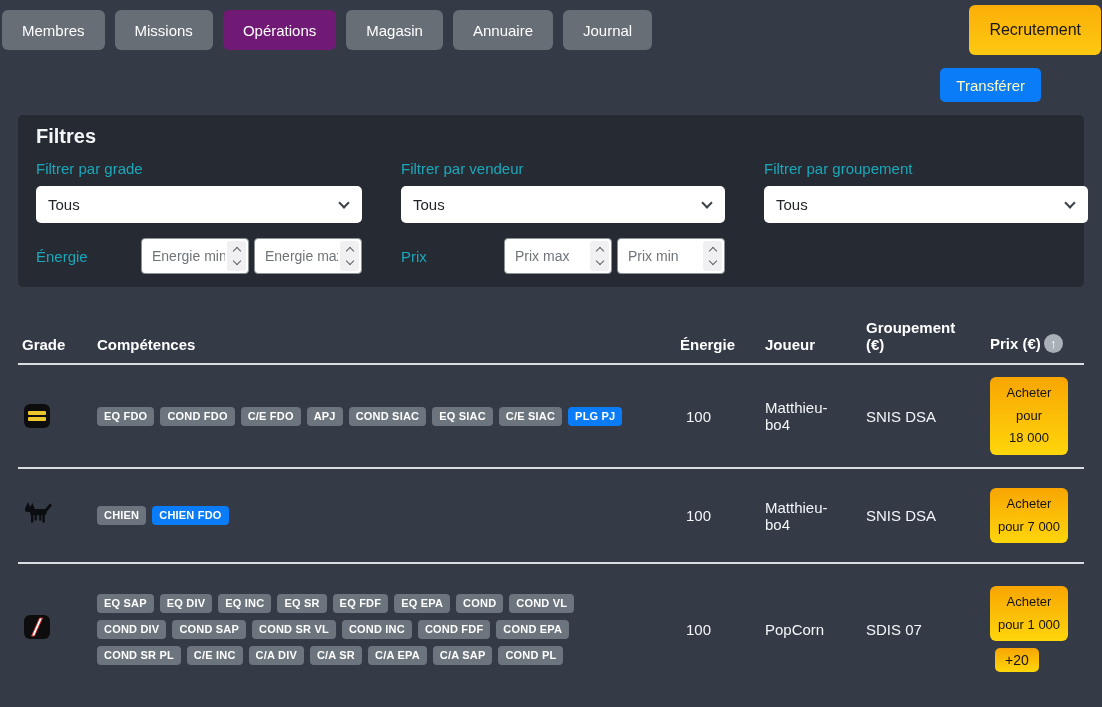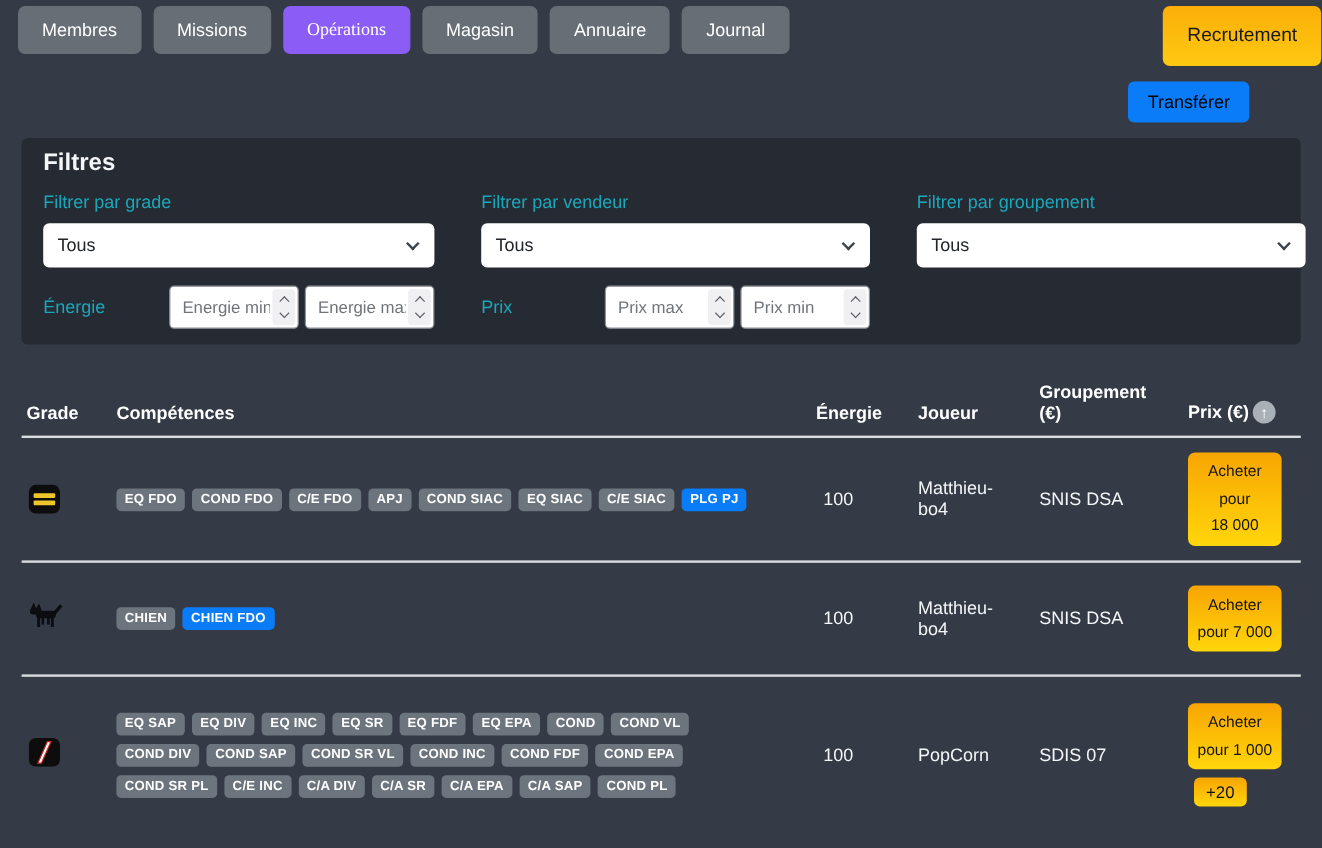--- a/index.html
+++ b/index.html
@@ -4,35 +4,35 @@
 <style>
   * { box-sizing: border-box; }
   html,body { margin:0; padding:0; }
   body {
     width:1102px; height:707px; position:relative; overflow:hidden;
     background:#343a46; color:#fff;
     font-family:"Liberation Sans","DejaVu Sans",sans-serif;
   }
 
   
-  .navbar { position:absolute; top:5px; left:15px; right:1px; display:flex; align-items:flex-start; }
+  .navbar { position:absolute; top:5px; left:2px; right:1px; display:flex; align-items:center; }
   .nav-tabs { display:flex; gap:10px; }
   .nav-tab {
     background:#676e76; color:#fff; border:none; border-radius:6px;
     height:40px; padding:0 20px; font-size:15px; font-family:inherit; cursor:pointer;
   }
-  .nav-tab.active { background:#8b5cf6;font-family:Liberation Serif, serif; }
+  .nav-tab.active { background:#701a75; }
   .btn-recruit {
     margin-left:auto; height:50px; padding:0 20px; border:none; border-radius:6px;
     background:linear-gradient(180deg,#fbae08,#fec911); color:#16181b;
     font-size:16px; font-family:inherit; cursor:pointer;
   }
   .btn-transfer {
     position:absolute; top:68px; right:61px; height:34px; padding:0 16px;
-    background:#0a7cf8; color:#000000; border:none; border-radius:5px;
+    background:#0a7cf8; color:#fef9c3; border:none; border-radius:5px;
     font-size:15px; font-family:inherit; cursor:pointer;
   }
 
   
   .filters {
     position:absolute; top:115px; left:18px; width:1066px; height:172px;
     background:#262b33; border-radius:5px; padding:10px 18px;
   }
   .filters-title { margin:0; font-size:20px; font-weight:600; color:#f3f5f7; }
   .f-grid { display:grid; grid-template-columns:326px 324px 324px; column-gap:39px; }

